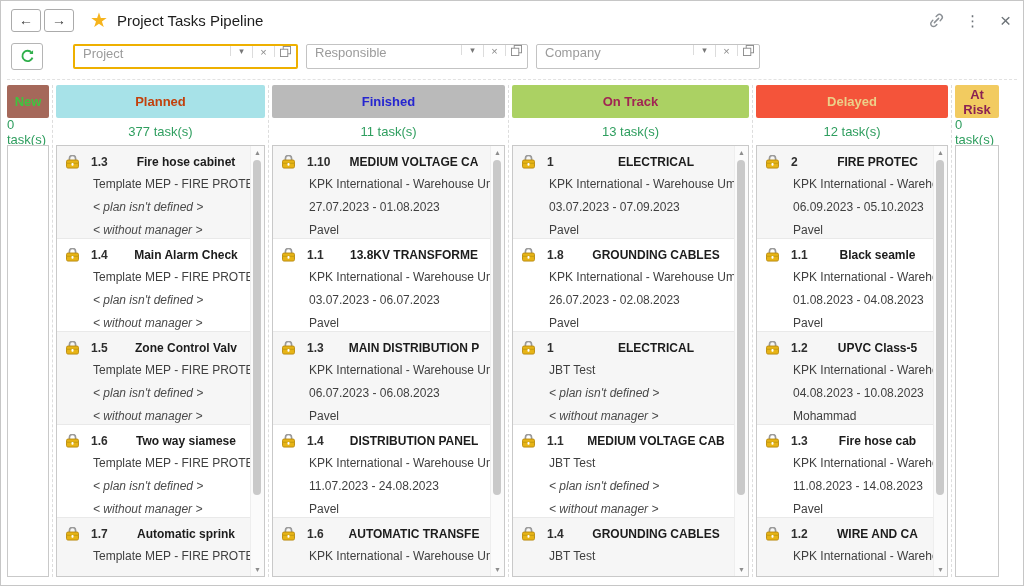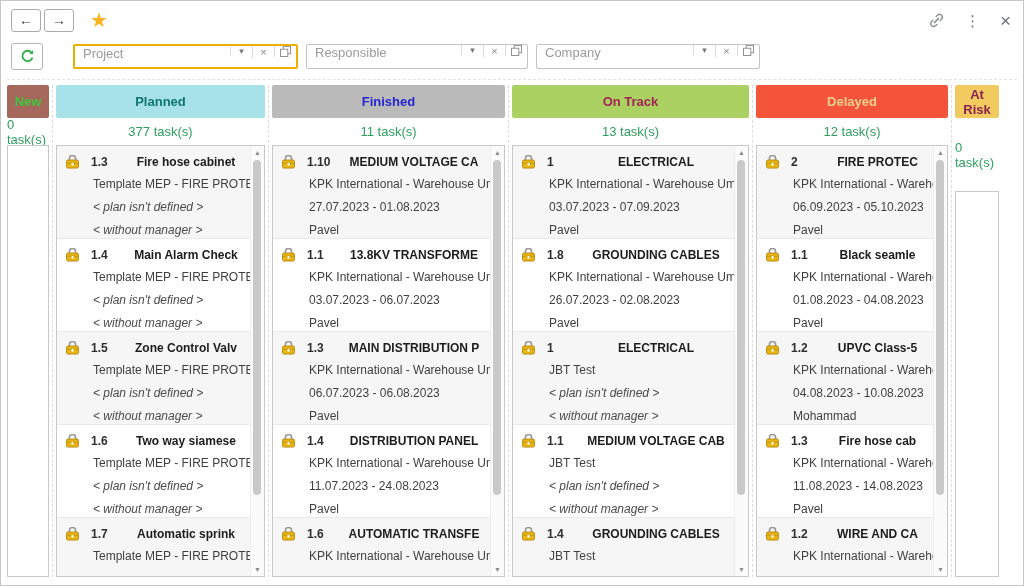--- a/index.html
+++ b/index.html
@@ -65,20 +65,21 @@
 </style>
 </head>
 <body>
 
 <div class="app">
 
   <div class="topbar">
     <div class="nav-btn">←</div>
     <div class="nav-btn">→</div>
     <div class="star">★</div>
+    <div class="title">Project Tasks Pipeline</div>
     <div class="top-right">
       <span style="display:flex;">
         <svg width="17" height="17" viewBox="0 0 24 24" fill="none" stroke="#8b9095" stroke-width="2" stroke-linecap="round">
           <path d="M9 15l6-6"></path>
           <path d="M11.5 6.5l1.8-1.8a4 4 0 0 1 5.66 5.66L17.2 12.2"></path>
           <path d="M12.5 17.5l-1.8 1.8a4 4 0 0 1-5.66-5.66l1.76-1.84"></path>
         </svg>
       </span>
       <span class="kebab">⋮</span>
       <span class="close-x">×</span>
@@ -133,21 +134,21 @@
   </div>
 
   <div class="board" id="board">
       <div class="lane" style="width: 42px;">
         <div class="lane-header" style="background: rgb(165, 104, 90); color: rgb(63, 197, 63);">New</div>
         <div class="lane-count">0 task(s)</div>
         <div class="lane-body"></div>
       </div>
       <div class="lane-sep"></div>
       <div class="lane" style="width: 209px;">
-        <div class="lane-header" style="background: rgb(167, 226, 232); color: #0f766e;">Planned</div>
+        <div class="lane-header" style="background: rgb(167, 226, 232); color: #c2410c;">Planned</div>
         <div class="lane-count">377 task(s)</div>
         <div class="lane-body">
           <div class="cards">
             <div class="card alt">
               <div class="card-title">
                 <span class="lock">
                   <svg width="15" height="14" viewBox="0 0 16 15">
                     <path d="M4.7 6V3.8a3.3 3.3 0 0 1 6.6 0V6" fill="none" stroke="#9a9a9a" stroke-width="1.8"></path>
                     <rect x="1.6" y="5.4" width="12.8" height="8.6" rx="1.6" fill="#e7b416" stroke="#b98a0e"></rect>
                     <rect x="1.6" y="8.2" width="12.8" height="1.4" fill="#caa013"></rect>
@@ -520,19 +521,19 @@
             </div>
           </div>
           <div class="vscroll">
             <div class="sb-arrow sb-up">▲</div>
             <div class="sb-arrow sb-down">▼</div>
             <div class="sb-thumb"></div>
           </div>
         </div>
       </div>
       <div class="lane-sep"></div>
-      <div class="lane" style="width: 44px; gap: 23px;">
+      <div class="lane" style="width: 44px;">
         <div class="lane-header" style="background: rgb(242, 203, 96); color: rgb(139, 33, 83);">At Risk</div>
         <div class="lane-count">0 task(s)</div>
         <div class="lane-body"></div>
       </div>
     </div>
 </div>
 
 </body></html>

